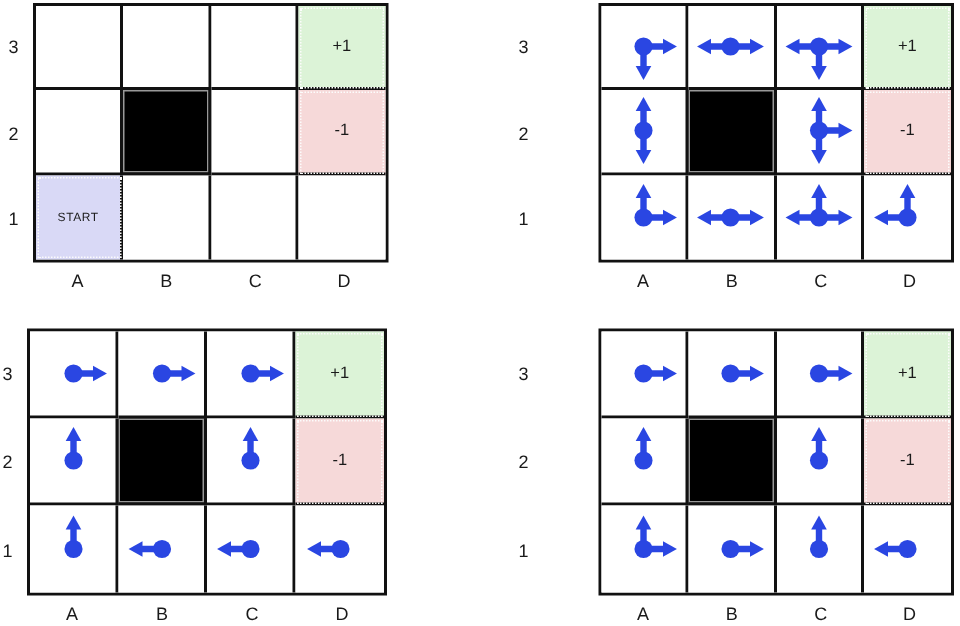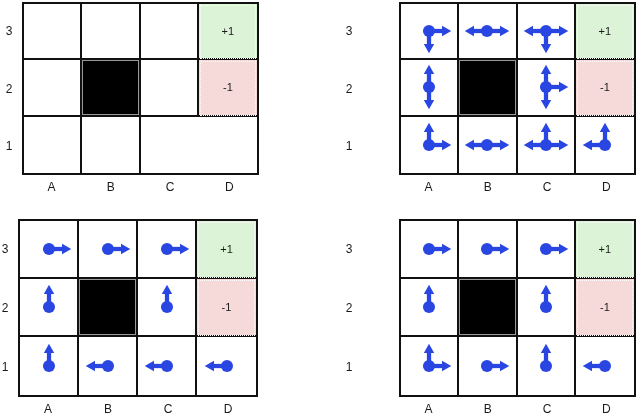--- a/index.html
+++ b/index.html
@@ -61,20 +61,23 @@
       <div class="cell empty"></div>
       <div class="cell reward last-col colored" style="background: rgb(220, 243, 215);">
         <span class="cell-label">+1</span>
       </div>
       <div class="cell empty"></div>
       <div class="cell wall" style="background: rgb(0, 0, 0);"></div>
       <div class="cell empty"></div>
       <div class="cell penalty last-col colored" style="background: rgb(246, 217, 217);">
         <span class="cell-label">-1</span>
       </div>
+      <div class="cell start last-row colored" style="background: rgb(217, 217, 246);">
+        <span class="cell-label">START</span>
+      </div>
       <div class="cell empty last-row"></div>
       <div class="cell empty last-row"></div>
       <div class="cell empty last-col last-row"></div>
     </div>
   <div class="cols">
       <span>A</span>
       <span>B</span>
       <span>C</span>
       <span>D</span>
     </div>

